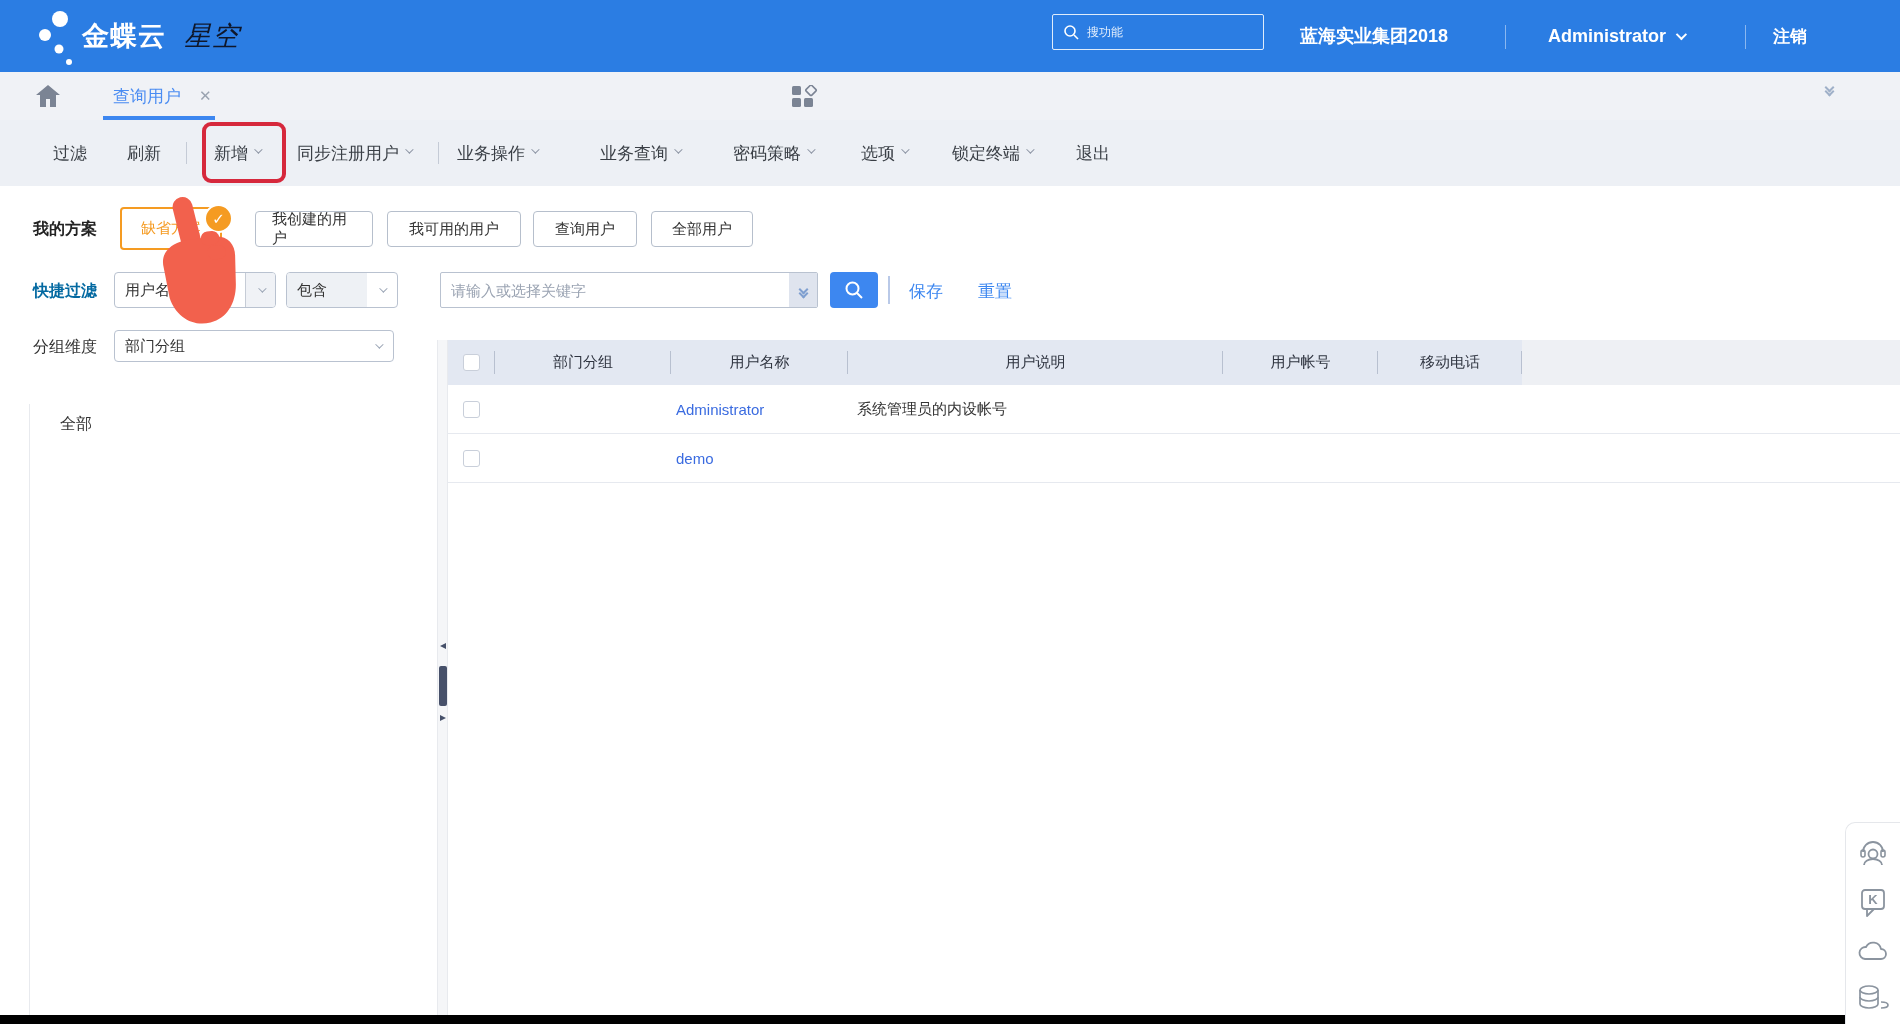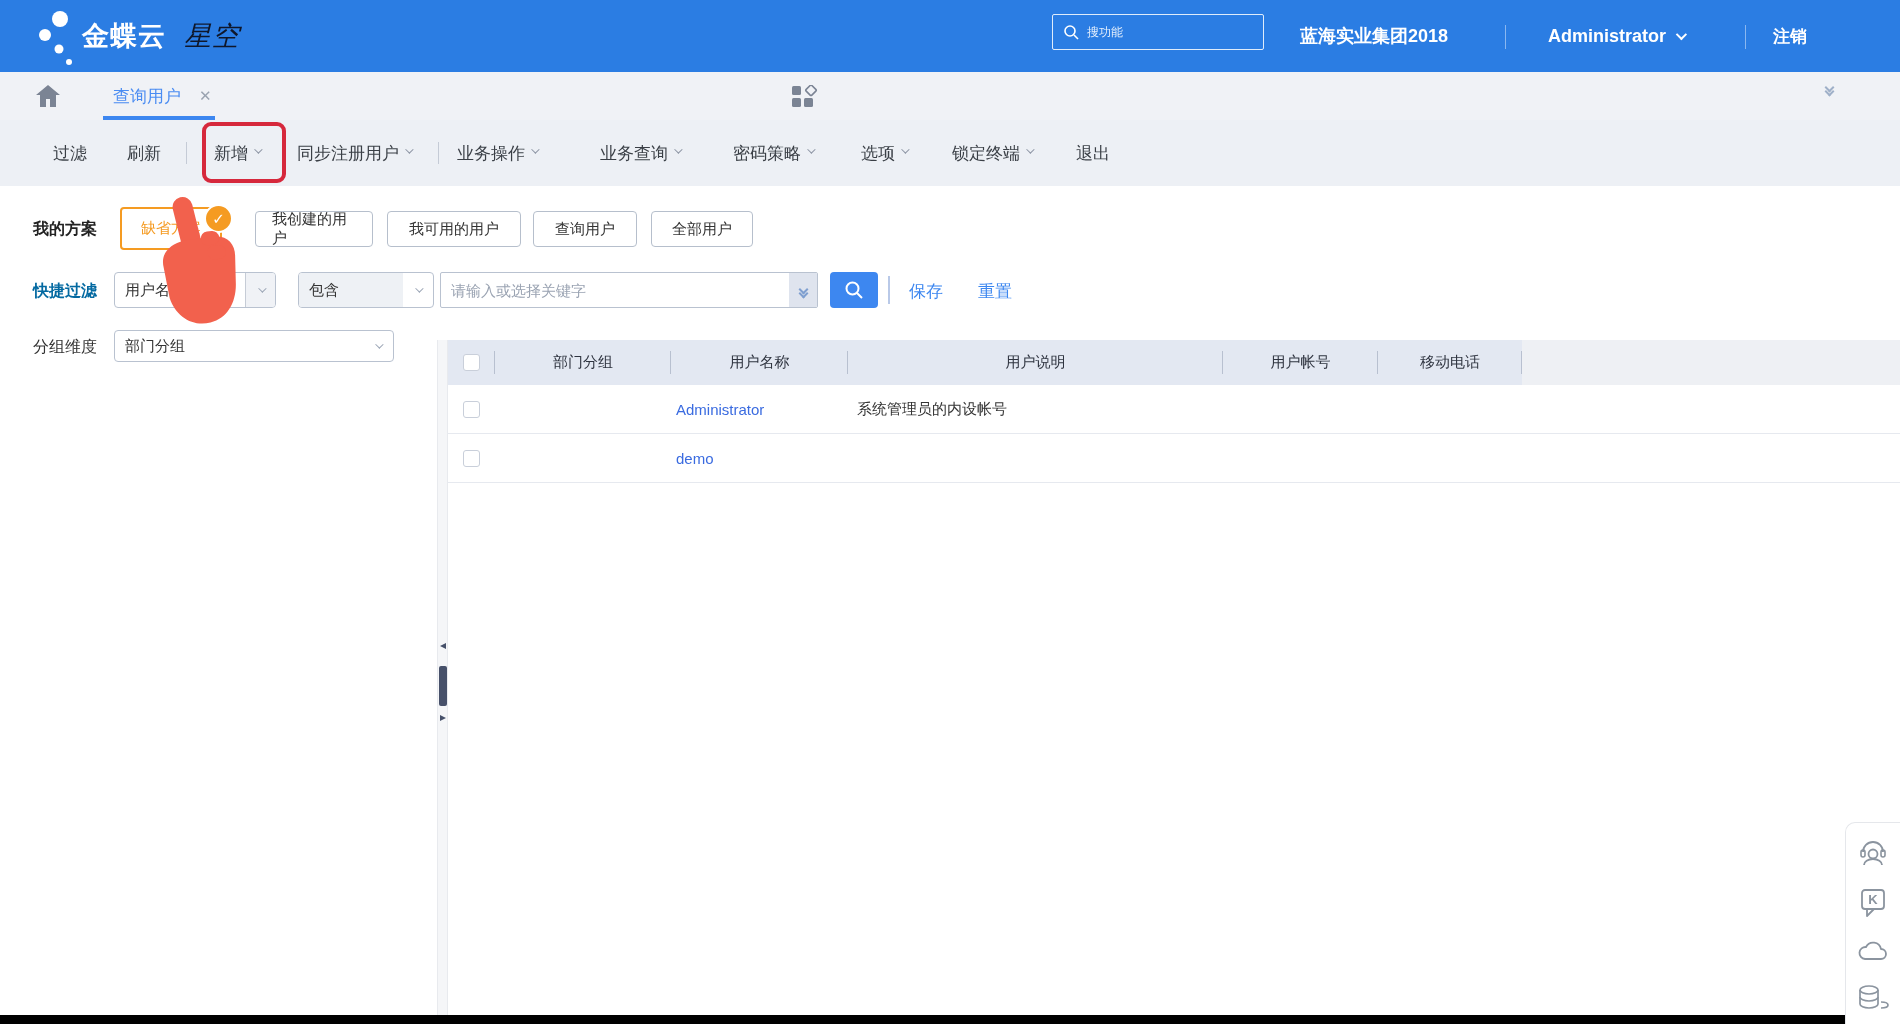--- a/index.html
+++ b/index.html
@@ -59,21 +59,21 @@
   .hand{ position:absolute; left:146px; top:193px; z-index:40; pointer-events:none; }
 
   
   .qf-label{ position:absolute; left:33px; top:281px; font-size:16px; font-weight:bold; color:#0369a1; }
   .select-box{ position:absolute; top:272px; height:36px; border:1px solid #b9c2d0; border-radius:4px;
                background:#fff; display:flex; align-items:stretch; overflow:hidden; cursor:pointer; }
   .select-box .val{ flex:1; display:flex; align-items:center; padding:0 10px; font-size:15px; color:#333; }
   .select-box .arrow{ width:30px; border-left:1px solid #c6ccd6; background:#f0f2f6; color:#9aa4b5;
                       display:flex; align-items:center; justify-content:center; }
   .sel-field{ left:114px; width:162px; }
-  .sel-op{ left:298px; width:136px; }
+  .sel-op{ left:286px; width:112px; }
   .sel-op .val{ background:#eef1f5; }
   .kw-input{ position:absolute; left:440px; top:272px; width:378px; height:36px; border:1px solid #b9c2d0;
              border-radius:2px; background:#fff; display:flex; align-items:stretch; overflow:hidden; }
   .kw-input input{ flex:1; border:0; outline:none; padding:0 10px; font-size:15px; color:#4d7c0f;
                    font-family:inherit; background:transparent; }
   .kw-input input::placeholder{ color:#9aa3b2; }
   .kw-input .more{ width:28px; background:#dfe4ee; color:#7f9fd0; display:flex; flex-direction:column;
                    align-items:center; justify-content:center; cursor:pointer; }
   .search-btn{ position:absolute; left:830px; top:272px; width:48px; height:36px; background:#3d87f0;
                border-radius:4px; display:flex; align-items:center; justify-content:center; cursor:pointer; border:none;}
@@ -285,20 +285,23 @@
   <div class="link-btn" style="left:909px;">保存</div>
   <div class="link-btn" style="left:978px;">重置</div>
 
   <div class="gd-label">分组维度</div>
   <div class="select-box gd-select">
     <span class="val">部门分组</span>
     <span class="arrow">
         <span class="chev small"></span>
       </span>
   </div>
+  <div class="tree-panel">
+    <div class="tree-item">全部</div>
+  </div>
 
   <div class="splitter">
     <span class="tri up"></span>
     <span class="bar"></span>
     <span class="tri down"></span>
   </div>
 
   <div class="grid">
     <div class="grid-header">
       <div class="gh-cell w-chk">

